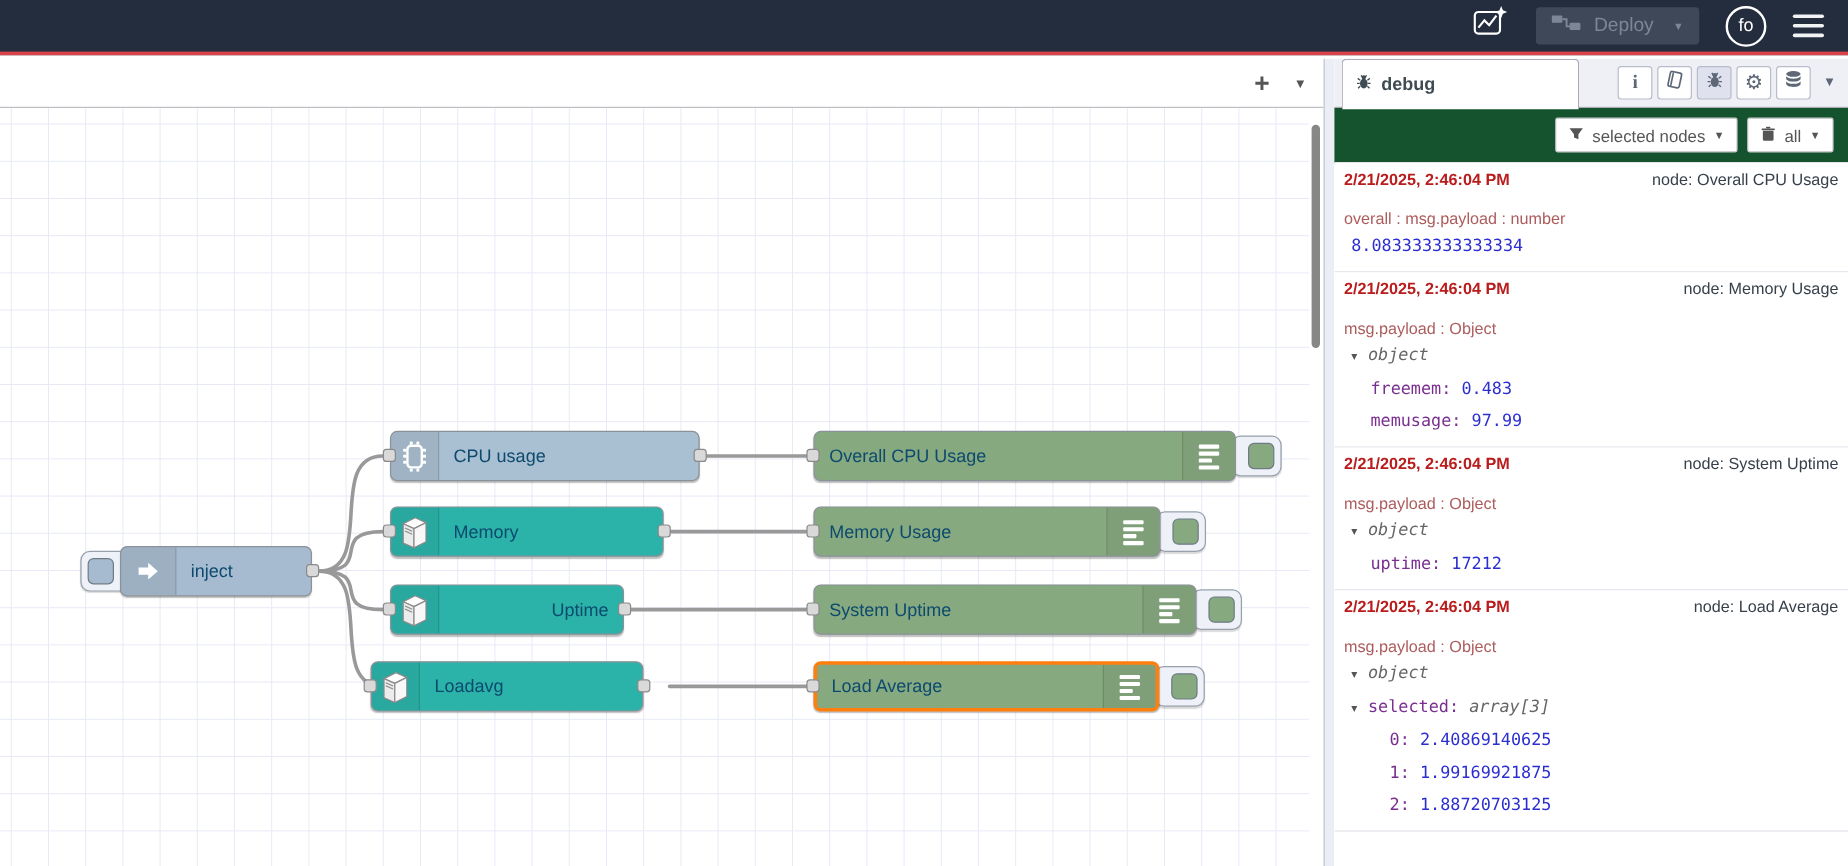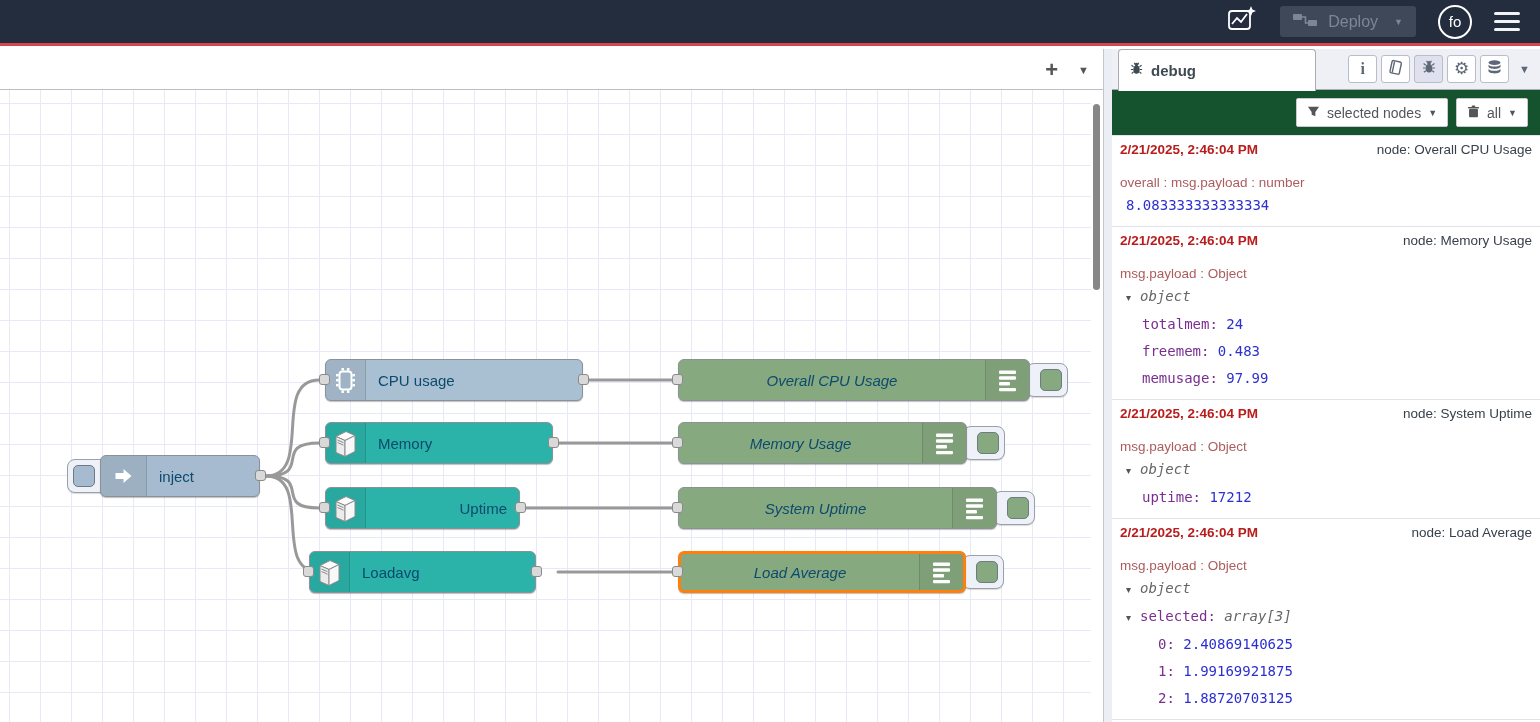--- a/index.html
+++ b/index.html
@@ -40,21 +40,21 @@
 
   .fnode { position:absolute; z-index:1; }
   .fnode-body { position:absolute; inset:0; border:1px solid #8b9198; border-radius:6px;
     box-shadow:0 1px 1px rgba(0,0,0,.25); display:flex; align-items:center; overflow:hidden; }
   .fnode.selected .fnode-body { border:3px solid #ff7f0e; }
   .icon-region { align-self:stretch; display:flex; align-items:center; justify-content:center;
     background:rgba(0,0,0,0.06); flex:0 0 auto; }
   .icon-region.left { border-right:1px solid rgba(0,0,0,0.12); }
   .icon-region.right { border-left:1px solid rgba(0,0,0,0.12); }
   .nlabel { flex:1; font-size:15px; color:#0c4a6e; padding:0 12px; white-space:nowrap; }
-  .nlabel.italic { font-style:italic; text-align:center; }
+  .nlabel.italic { text-align:left; }
   .port { position:absolute; width:11px; height:11px; background:#d9d9d9;
     border:1.5px solid #8a8a8a; border-radius:3px; top:15px; z-index:2; }
   .port.in { left:-6px; } .port.out { right:-6px; }
   .nbtn { position:absolute; top:4px; height:34px; width:42px; background:#eef1f8;
     border:1px solid #98a1ac; border-radius:8px; box-shadow:0 1px 1px rgba(0,0,0,.15); }
   .nbtn.left { left:-33px; } .nbtn.right { right:-38px; }
   .nbtn-inner { position:absolute; top:5px; width:22px; height:22px;
     border:1px solid #6e7b85; border-radius:5px; }
   .nbtn.left .nbtn-inner { left:5px; } .nbtn.right .nbtn-inner { right:5px; }
 
@@ -404,21 +404,20 @@
     <div class="dtopic">overall : msg.payload : number</div>
     <div class="dline" style="padding-left:6px"><span class="dval">8.083333333333334</span></div>
         </div>
         <div class="dmsg">
     <div class="dmeta-row">
       <span class="dtime">2/21/2025, 2:46:04 PM</span>
       <span class="dsource">node: Memory Usage</span>
     </div>
     <div class="dtopic">msg.payload : Object</div>
     <div class="dline" style="padding-left:6px"><span class="tree-arrow">▾</span><span class="dmeta">object</span></div>
-          <div class="dline" style="padding-left:22px"><span class="dkey">totalmem: </span><span class="dval">24</span></div>
           <div class="dline" style="padding-left:22px"><span class="dkey">freemem: </span><span class="dval">0.483</span></div>
           <div class="dline" style="padding-left:22px"><span class="dkey">memusage: </span><span class="dval">97.99</span></div>
         </div>
         <div class="dmsg">
     <div class="dmeta-row">
       <span class="dtime">2/21/2025, 2:46:04 PM</span>
       <span class="dsource">node: System Uptime</span>
     </div>
     <div class="dtopic">msg.payload : Object</div>
     <div class="dline" style="padding-left:6px"><span class="tree-arrow">▾</span><span class="dmeta">object</span></div>

